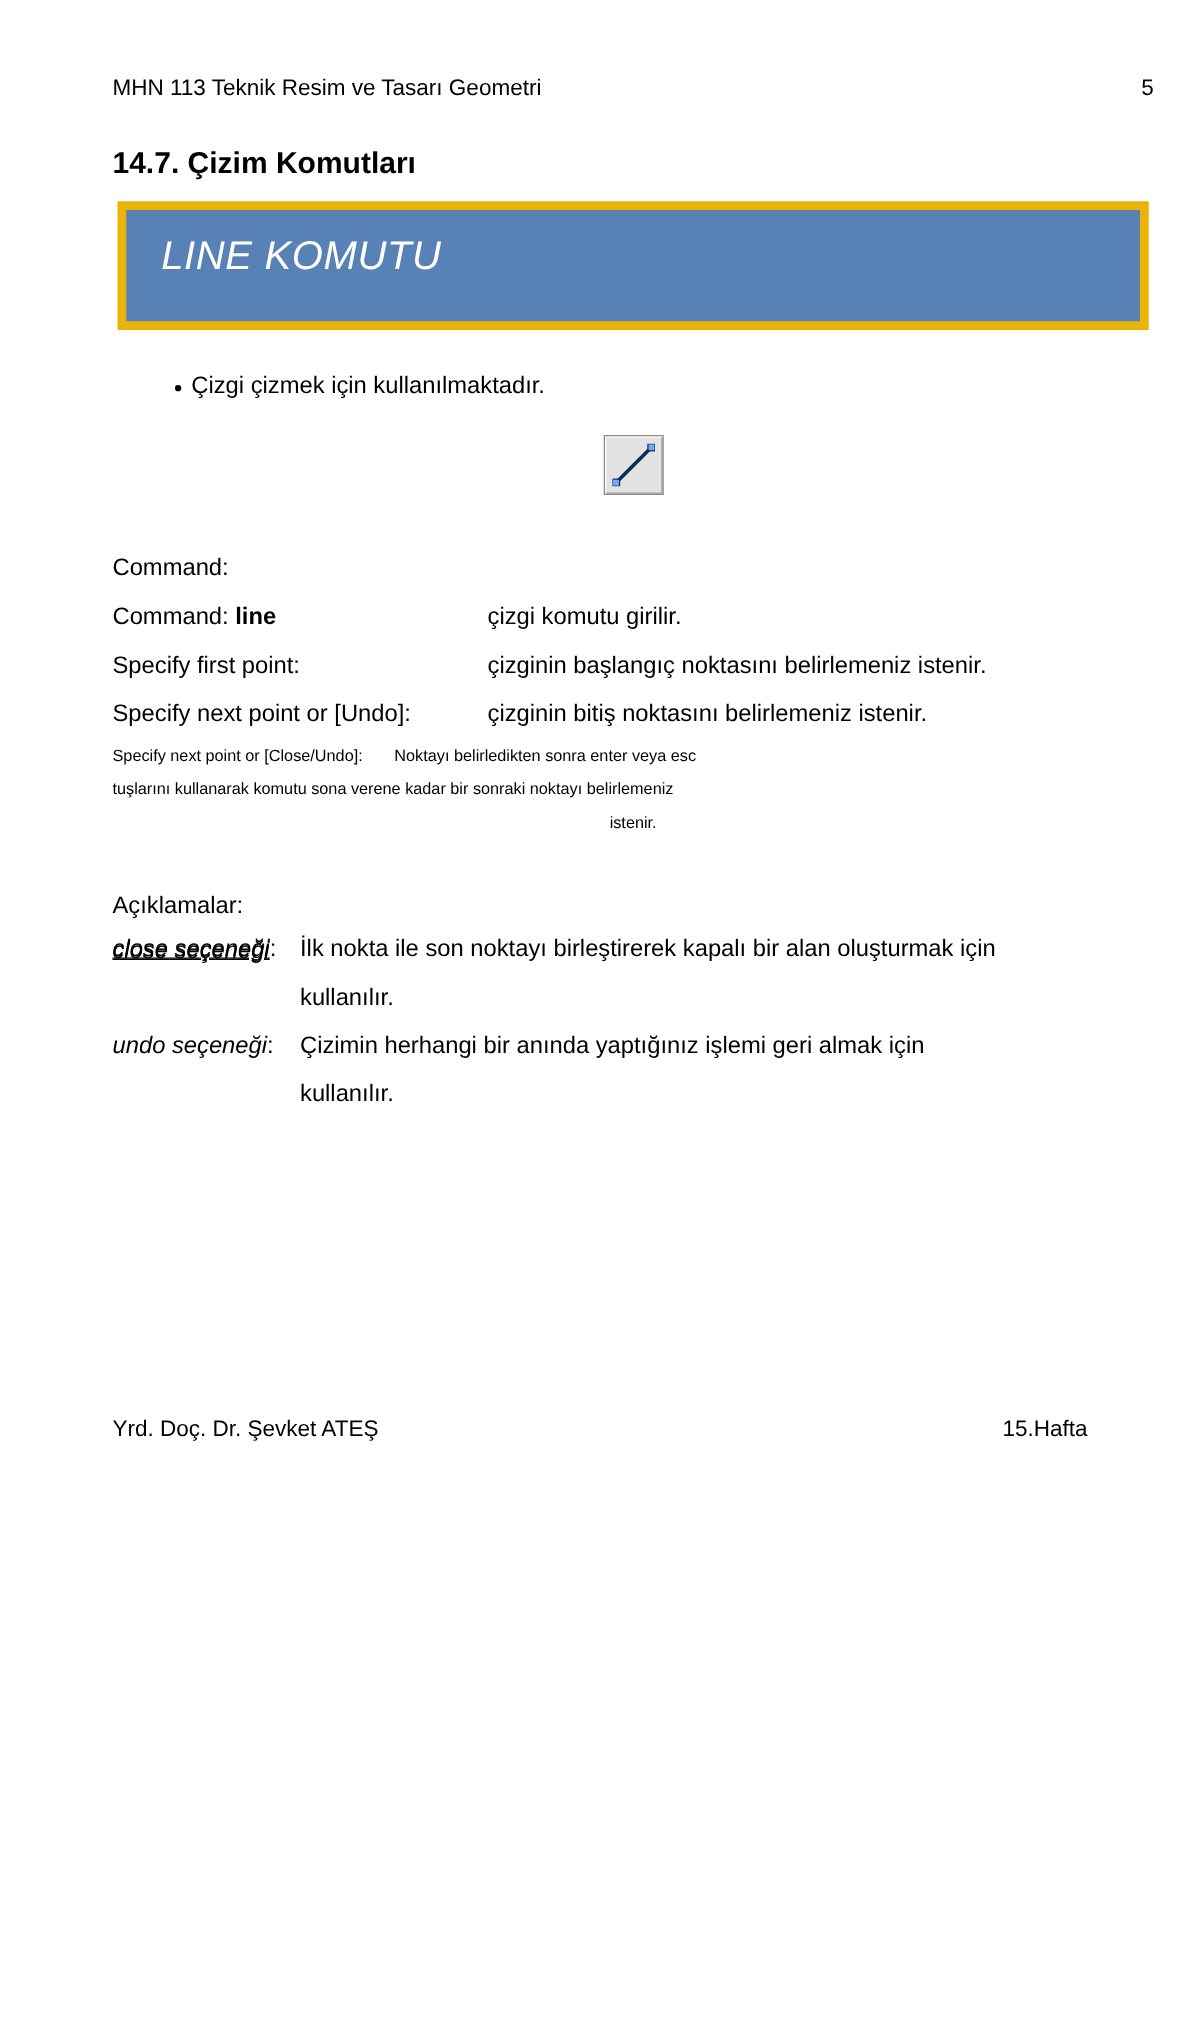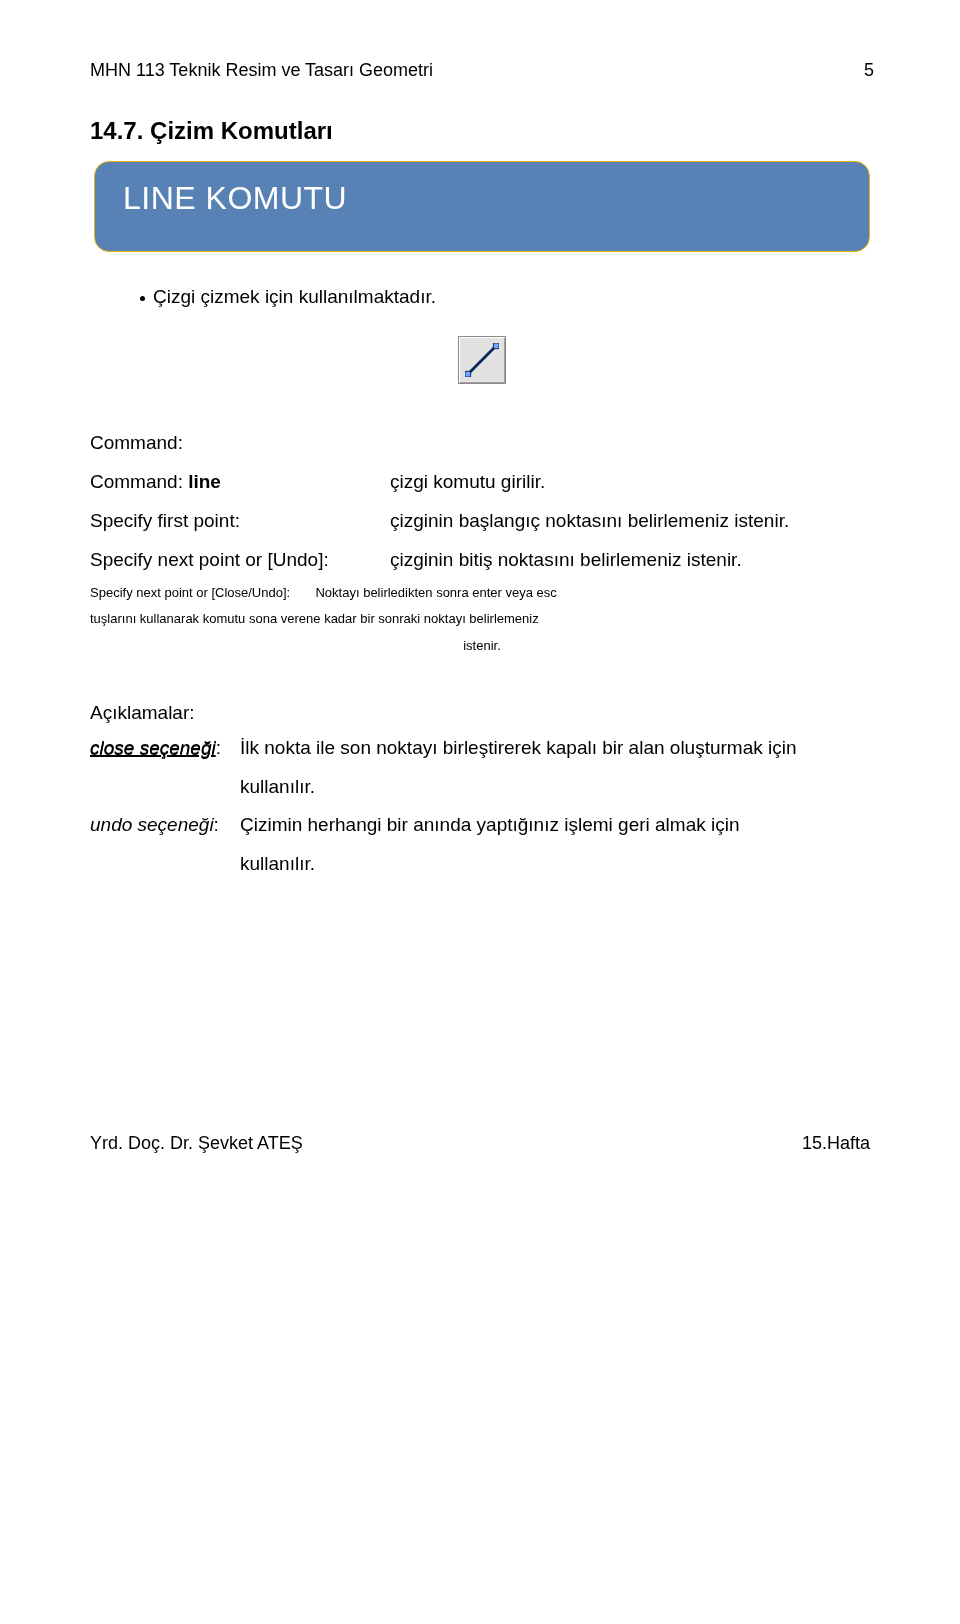--- a/index.html
+++ b/index.html
@@ -1,27 +1,28 @@
 <!DOCTYPE html>
 <html><head>
 <meta charset="utf-8">
 <style>
   * { box-sizing: border-box; margin: 0; padding: 0; }
   html, body { width: 960px; height: 1624px; background: #ffffff; font-family: "Trebuchet MS", "Lucida Sans", Verdana, sans-serif; color: #000; }
-  .page { position: relative; width: 960px; height: 1212px; padding: 60px 86px 60px 90px; }
+  .page { position: relative; width: 960px; height: 1212px; padding: 60px 37px 60px 90px; }
   .header-row { display: flex; justify-content: space-between; align-items: baseline; font-size: 18px; margin-bottom: 36px; }
   .header-left { }
   .header-right { }
   .section-num { font-size: 24px; font-weight: bold; margin-bottom: 16px; }
   .callout {
     background: #5882b5;
-    border: 1px solid #eab308;
-    border-radius: 15px;
+    border: 7px solid #eab308;
+    border-radius: 1px;
     padding: 18px 28px 30px 28px;
     margin: 0 4px 34px 4px;
+    font-style: italic;
   }
   .callout-title {
     color: #ffffff;
     font-size: 32px;
     font-weight: 400;
     letter-spacing: 0.5px;
     margin-bottom: 4px;
   }
   .bullet-row {
     display: flex;

